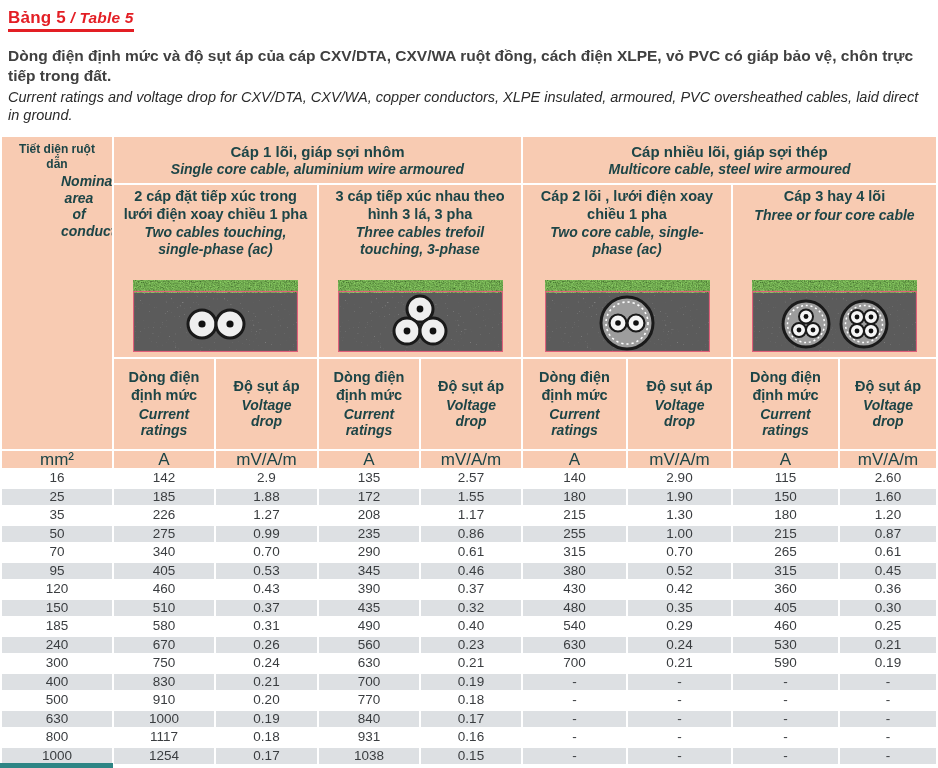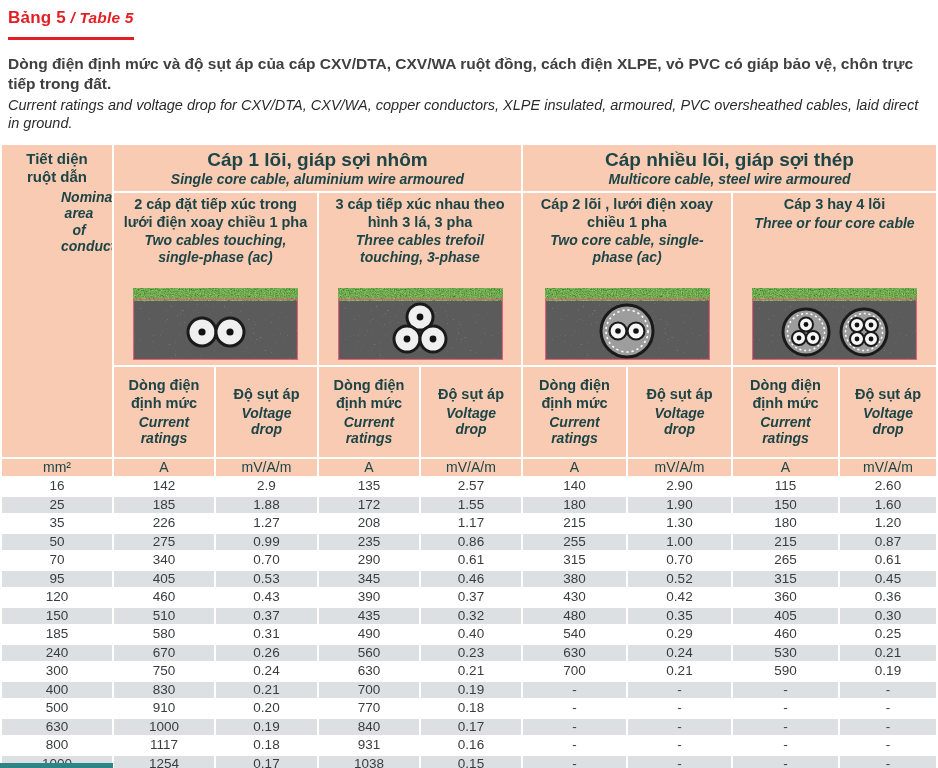--- a/index.html
+++ b/index.html
@@ -5,51 +5,51 @@
   html,body{margin:0;padding:0;}
   body{
     width:938px;height:768px;position:relative;overflow:hidden;
     background:#ffffff;font-family:"Liberation Sans",sans-serif;
     color:#1a1a1a;
   }
   .page{padding:6px 0 0 0;}
   
   .title-wrap{margin:2px 0 14px 8px;}
   .title{
-    display:inline-block;border-bottom:3px solid #e31e24;padding-bottom:9px;
+    display:inline-block;border-bottom:3px solid #e31e24;padding-bottom:1px;
     font-size:17px;color:#e31e24;letter-spacing:0.2px;
   }
   .title .t-vn{font-weight:bold;}
   .title .t-en{font-style:italic;font-weight:bold;font-size:15.5px;}
   
   .desc{margin:0 8px;}
   .desc-vn{font-weight:bold;font-size:15.5px;line-height:1.32;max-width:925px;color:#404040;}
   .desc-en{font-style:italic;font-size:14.5px;line-height:1.28;max-width:925px;color:#2b2b2b;margin-top:1px;}
   
   table.main{
     width:938px;table-layout:fixed;border-collapse:separate;border-spacing:2px;
     margin-top:10px;background:#ffffff;
   }
   td{overflow:hidden;}
   .hd{background:#f8cbb2;color:#1d4547;text-align:center;}
   .vn{font-weight:bold;font-size:14.5px;line-height:1.22;}
   .en{font-style:italic;font-weight:bold;font-size:14px;line-height:1.18;}
   .corner{vertical-align:top;padding-top:5px;}
-  .corner .vn{font-size:15px;padding:0 16px;}
+  .corner .vn{font-size:12px;padding:0 16px;}
   .corner .en{margin-top:2px;padding:0 14px;margin-left:44px;}
   .group{vertical-align:middle;height:44px;}
-  .group .vn{font-size:19px;}
+  .group .vn{font-size:15px;}
   .sub{vertical-align:top;height:168px;position:relative;padding-top:3px;}
   .sub .vn{padding:0 4px;}
   .sub .en{margin-top:1px;padding:0 10px;}
   .img-wrap{position:absolute;bottom:5px;left:0;right:0;text-align:center;}
   .img-wrap svg{display:block;margin:0 auto;}
   .measure{vertical-align:middle;height:88px;}
   .measure .en{margin-top:1px;padding:0 16px;}
-  .units td{background:#f8cbb2;color:#1d4547;text-align:center;font-size:14px;height:17px;line-height:17px;padding:0;}
+  .units td{background:#f8cbb2;color:#1d4547;text-align:center;font-size:17px;height:17px;line-height:17px;padding:0;}
   tbody.data td{
     background:#ffffff;text-align:center;font-size:13.5px;color:#3a3d40;
     height:16.5px;line-height:16.5px;padding:0;
   }
   tbody.data tr.alt td{background:#dde0e3;}
   .footer-bar{position:absolute;left:0;bottom:0;width:113px;height:5px;background:#2e8585;}
 </style>
 </head>
 <body>
 

